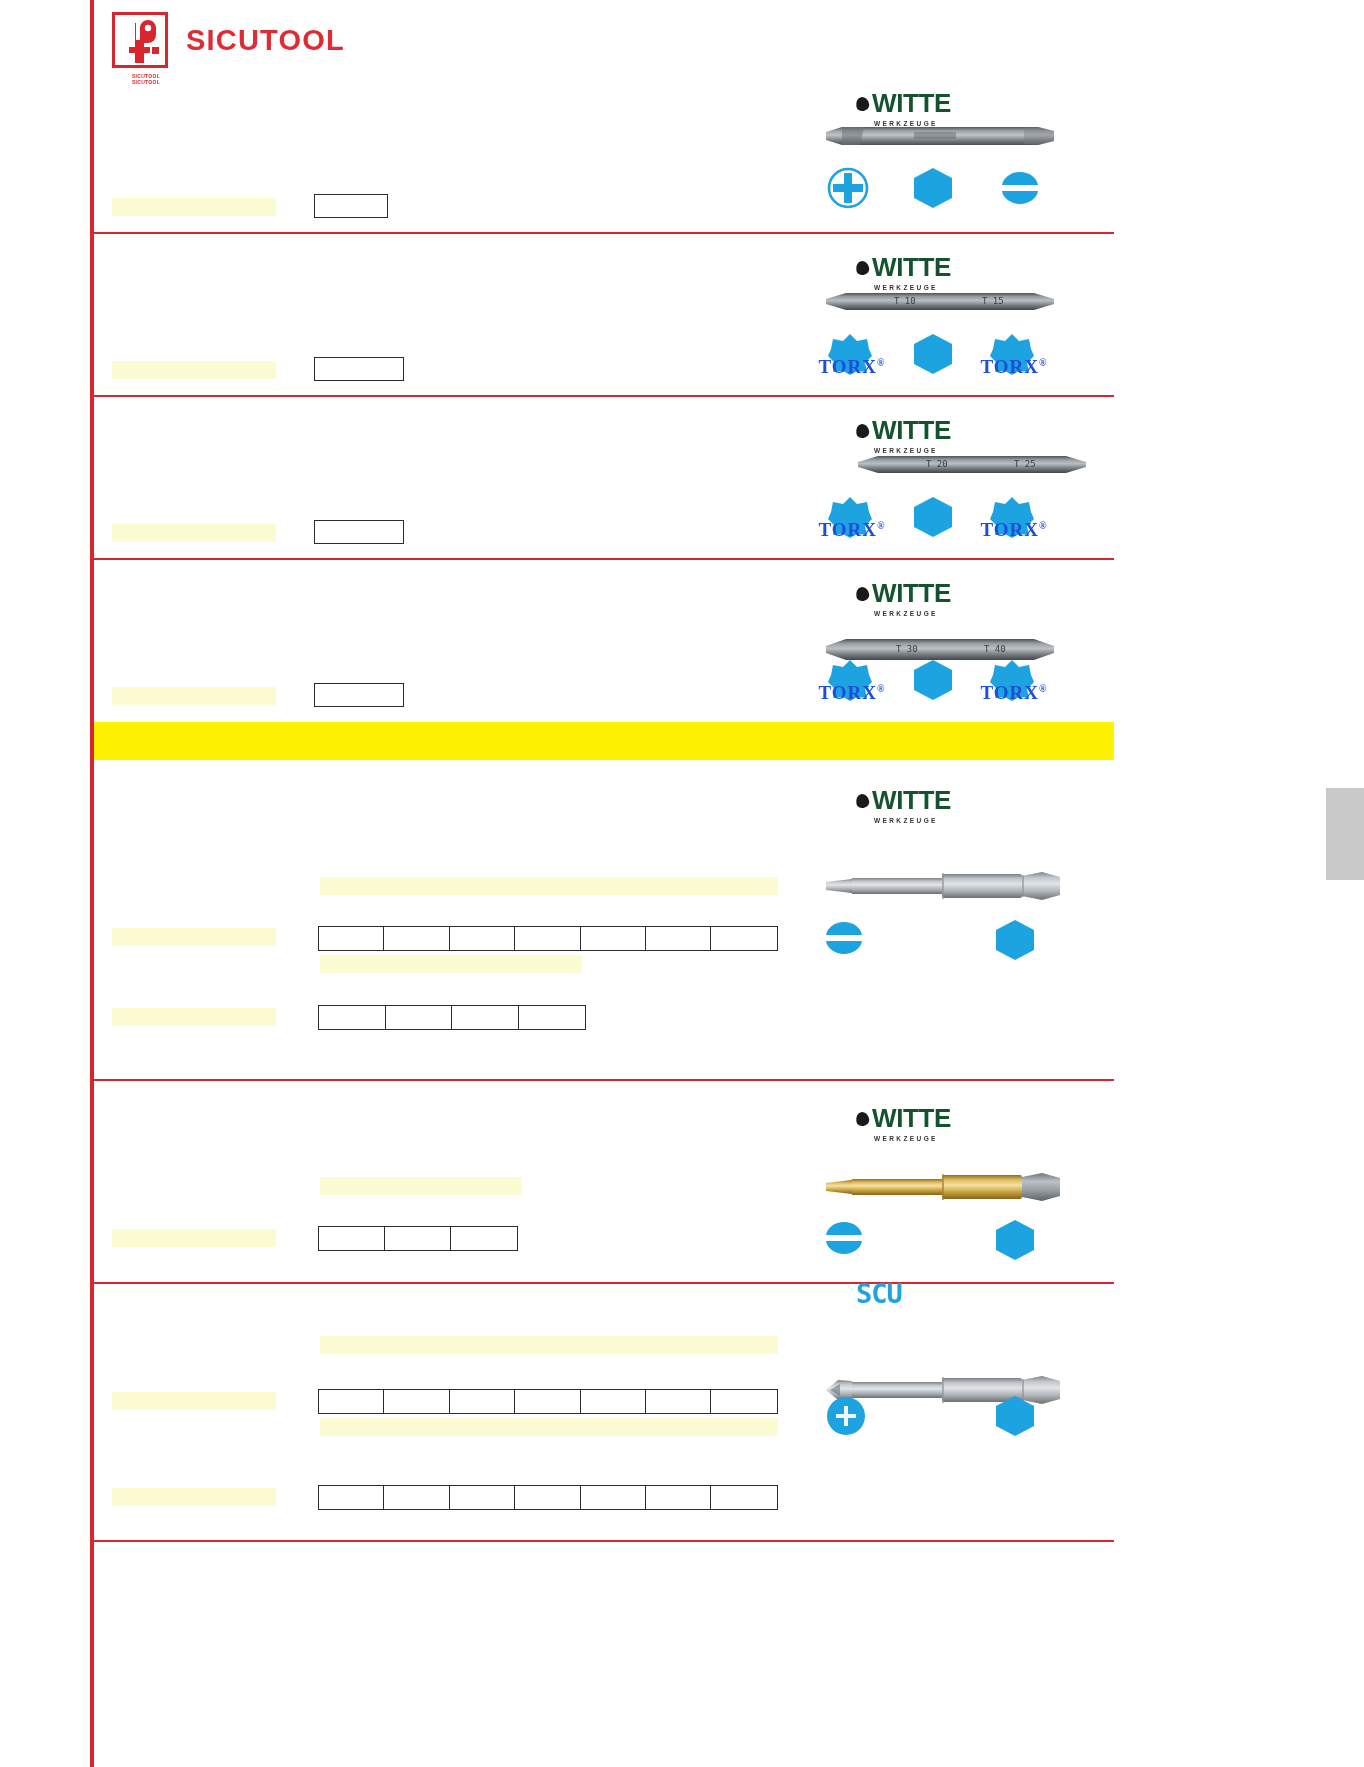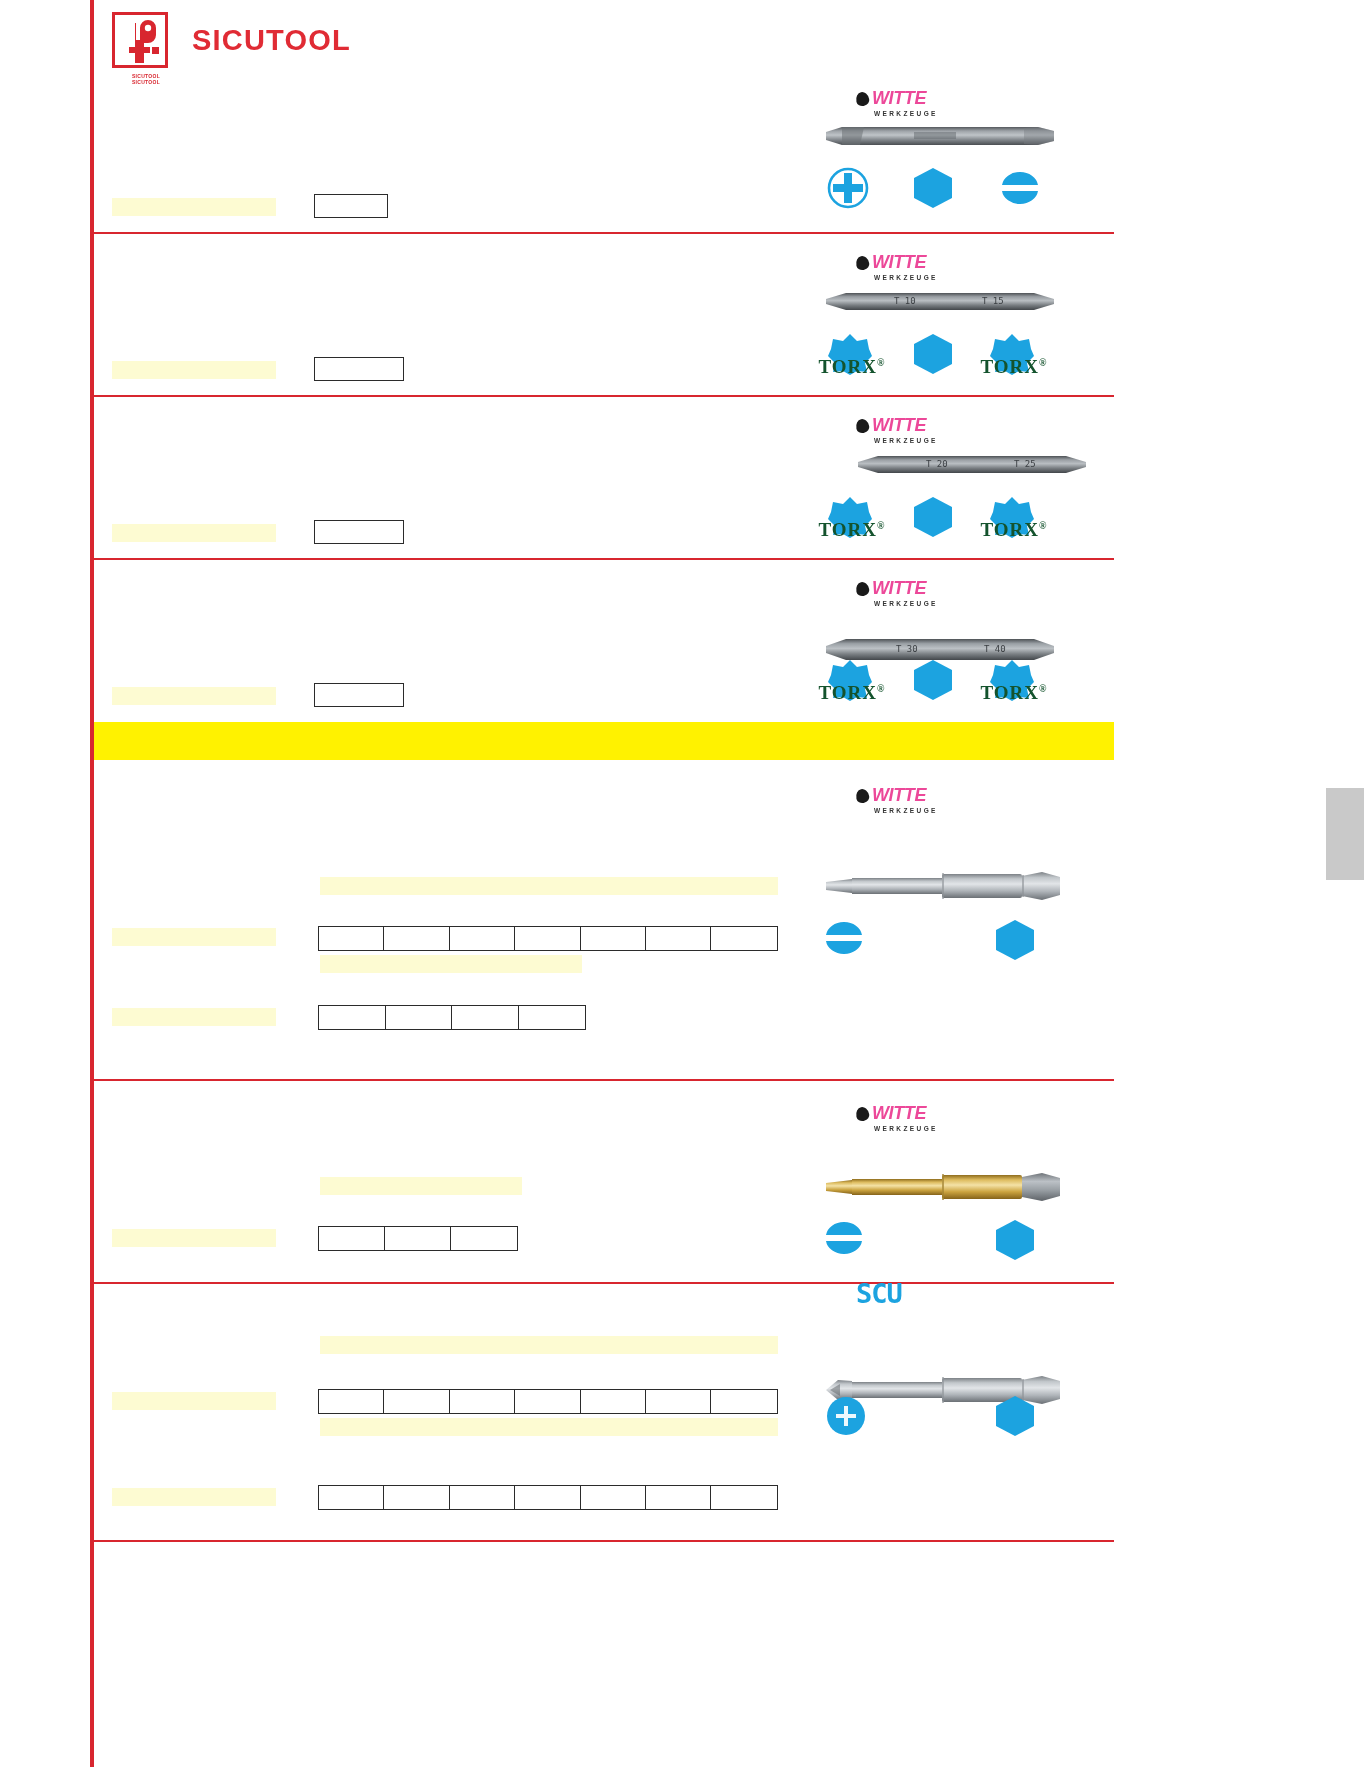--- a/index.html
+++ b/index.html
@@ -11,21 +11,21 @@
   }
   .page { position: relative; width: 1364px; height: 1767px; background: #fff; }
 
   
   .left-rule {
     position: absolute; left: 90px; top: 0; width: 4px; height: 1767px;
     background: #d8262f;
   }
 
   
-  .logo-block { position: absolute; left: 112px; top: 12px; display: flex; align-items: center; gap: 24px; }
+  .logo-block { position: absolute; left: 112px; top: 12px; display: flex; align-items: center; gap: 18px; }
   .logo-mark {
     width: 56px; height: 56px; border: 3px solid #d8262f; position: relative; background: #fff;
   }
   .logo-mark .wrench { position: absolute; inset: 4px; }
   .logo-sub {
     position: absolute; left: 0; top: 58px; width: 62px; text-align: center;
     font-size: 5px; font-weight: bold; color: #d8262f; letter-spacing: .3px; line-height: 1.25;
   }
   .logo-word {
     font-size: 29px; font-weight: 800; color: #e02b34; letter-spacing: 1.2px;
@@ -59,34 +59,34 @@
     position: absolute; right: 0; top: 788px; width: 38px; height: 92px; background: #c9c9c9;
   }
 
   
   .witte { position: absolute; width: 120px; text-align: left; }
   .witte .wl { display: flex; align-items: center; gap: 3px; }
   .witte .wdrop {
     width: 13px; height: 14px; background: #1a1a1a; border-radius: 52% 52% 50% 50% / 62% 62% 40% 40%;
     transform: rotate(-12deg);
   }
-  .witte .wtxt { font-size: 18px; font-weight: 800; color: #ec4899; letter-spacing: -0.4px; font-style: italic; }
+  .witte .wtxt { font-size: 26px; font-weight: 800; color: #14532d; letter-spacing: -0.4px; }
   .witte .wsub { font-size: 6.5px; font-weight: 700; color: #333; letter-spacing: 2.4px; margin-left: 18px; margin-top: 1px; }
 
   .scu-logo { position: absolute; font-size: 27px; font-weight: 800; color: #1ca3e0; letter-spacing: -1px;
               font-family: "DejaVu Sans Mono", monospace; }
 
   
   .bit { position: absolute; }
 
   
   .icon { position: absolute; }
   .torx-label {
     position: absolute; font-family: "Liberation Serif", serif; font-weight: 700;
-    font-size: 19px; color: #14532d; letter-spacing: 1px;
+    font-size: 19px; color: #1d4ed8; letter-spacing: 1px;
   }
   .torx-label sup { font-size: 10px; }
 </style>
 </head>
 <body>
 
 <div class="page">
 
   <div class="left-rule"></div>
 

